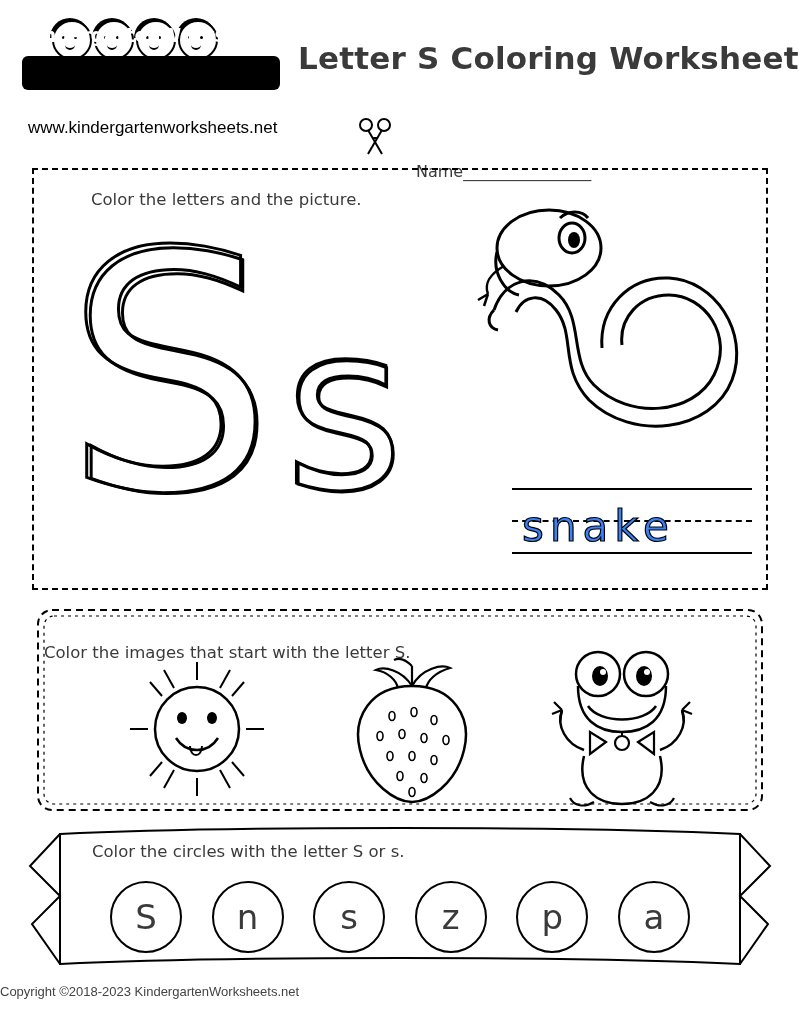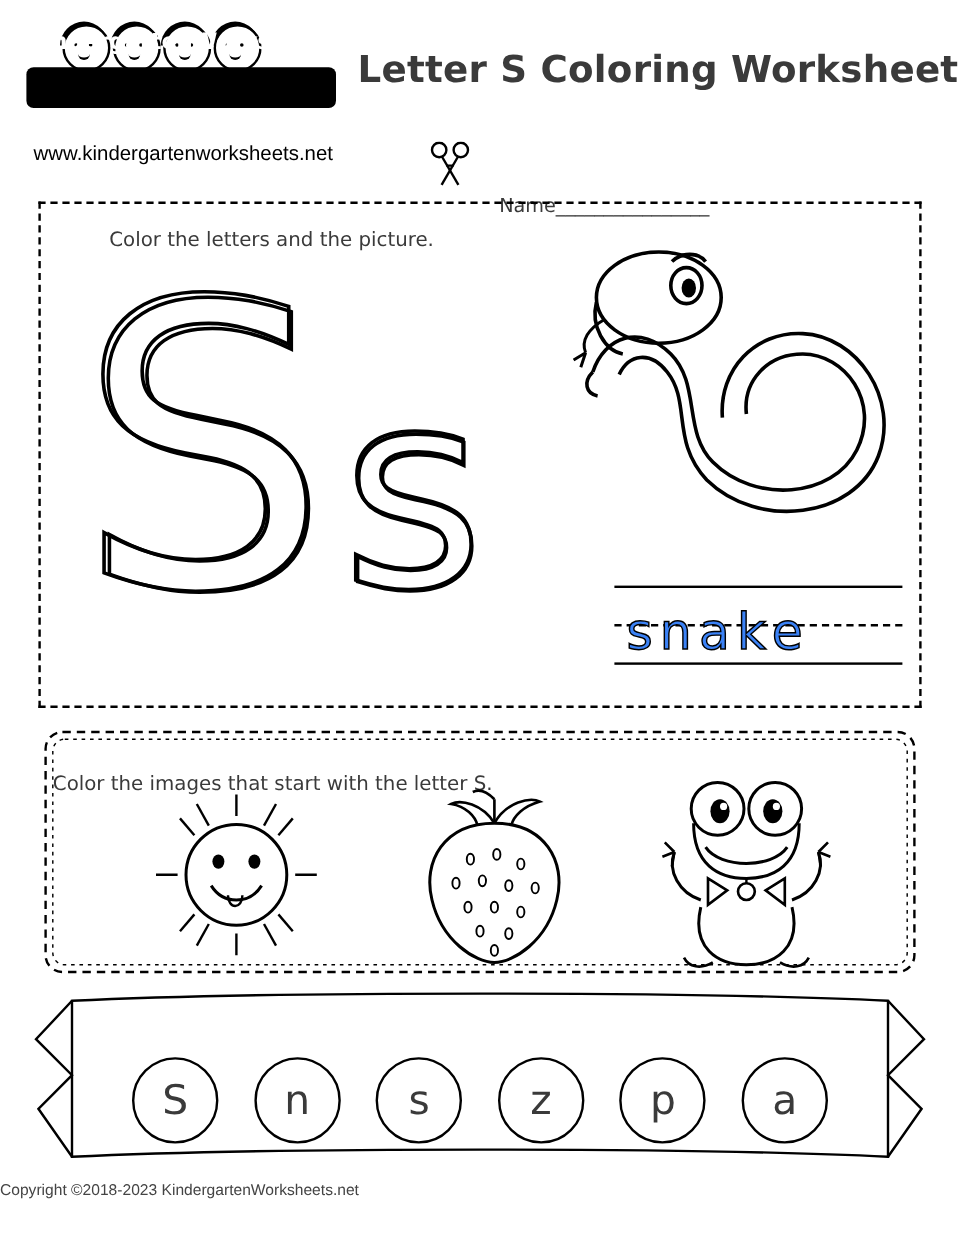--- a/index.html
+++ b/index.html
@@ -469,20 +469,21 @@
   </div>
 </div>
 
 <div class="sec3">
   <svg class="ribbon" width="760" height="150" viewBox="0 0 760 150">
     <path d="M40 10 C200 2 560 2 720 10 L720 140 C560 132 200 132 40 140 Z" fill="none" stroke="#000" stroke-width="2"></path>
     <path d="M40 10 L10 42 L40 72 L12 100 L40 140" fill="none" stroke="#000" stroke-width="2"></path>
     <path d="M720 10 L750 42 L720 72 L748 100 L720 140" fill="none" stroke="#000" stroke-width="2"></path>
   </svg>
 
+  <div class="sec-label sec3-label">Color the circles with the letter S or s.</div>
 
   <div class="circles-row">
     <div class="circ">S</div>
     <div class="circ">n</div>
     <div class="circ">s</div>
     <div class="circ">z</div>
     <div class="circ">p</div>
     <div class="circ">a</div>
   </div>
 </div>

